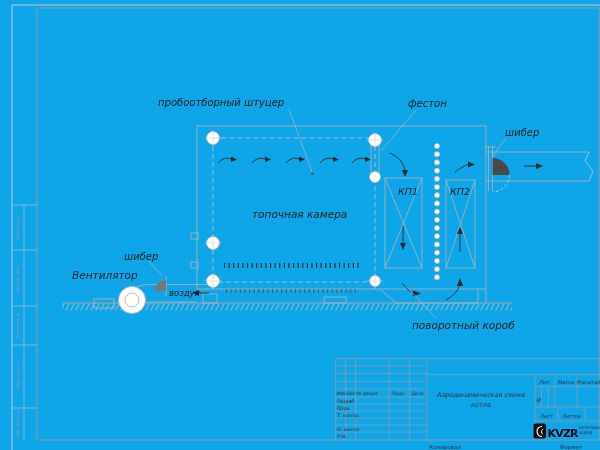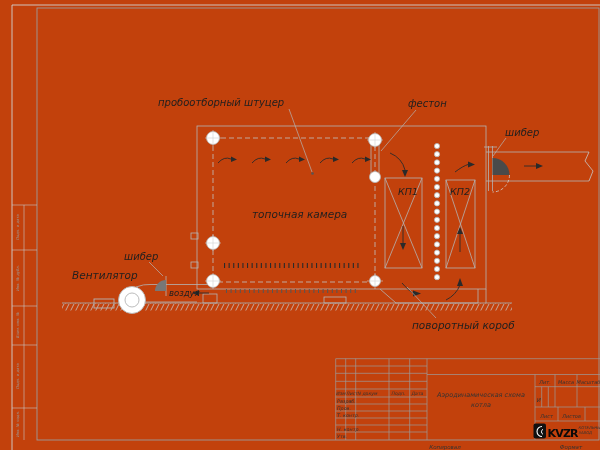--- a/index.html
+++ b/index.html
@@ -1,16 +1,16 @@
 <!DOCTYPE html>
 <html><head>
 <meta charset="utf-8">
 <style>
   html,body{margin:0;padding:0;background:#888;}
-  #sheet{position:relative;width:600px;height:450px;background:#c2410c;overflow:hidden;
+  #sheet{position:relative;width:600px;height:450px;background:#0ea5e9;overflow:hidden;
          font-family:"DejaVu Sans",sans-serif;}
   svg{position:absolute;left:0;top:0;}
   .lbl{font-family:"DejaVu Sans",sans-serif;font-style:italic;fill:#1f1f1f;}
   .tb{font-family:"DejaVu Sans",sans-serif;font-style:italic;fill:#333;}
   .stamp{font-family:"DejaVu Sans",sans-serif;font-style:italic;fill:#9a9a9a;}
   .logo{font-family:"DejaVu Sans",sans-serif;font-weight:bold;fill:#0a0a0a;}
 </style>
 </head>
 <body>
 

